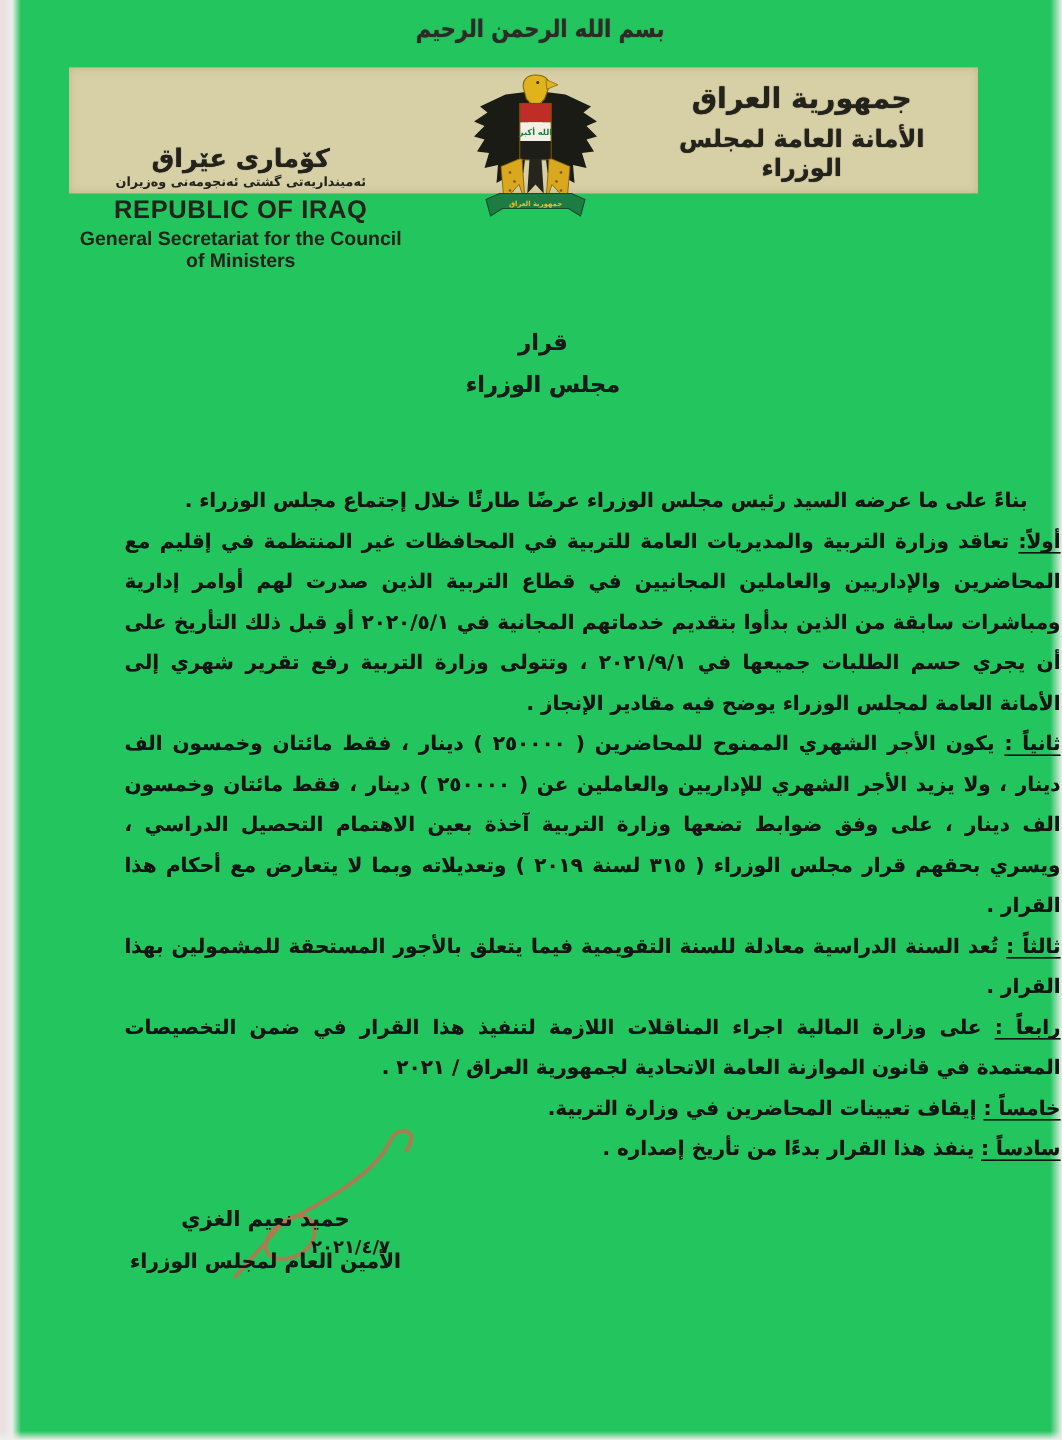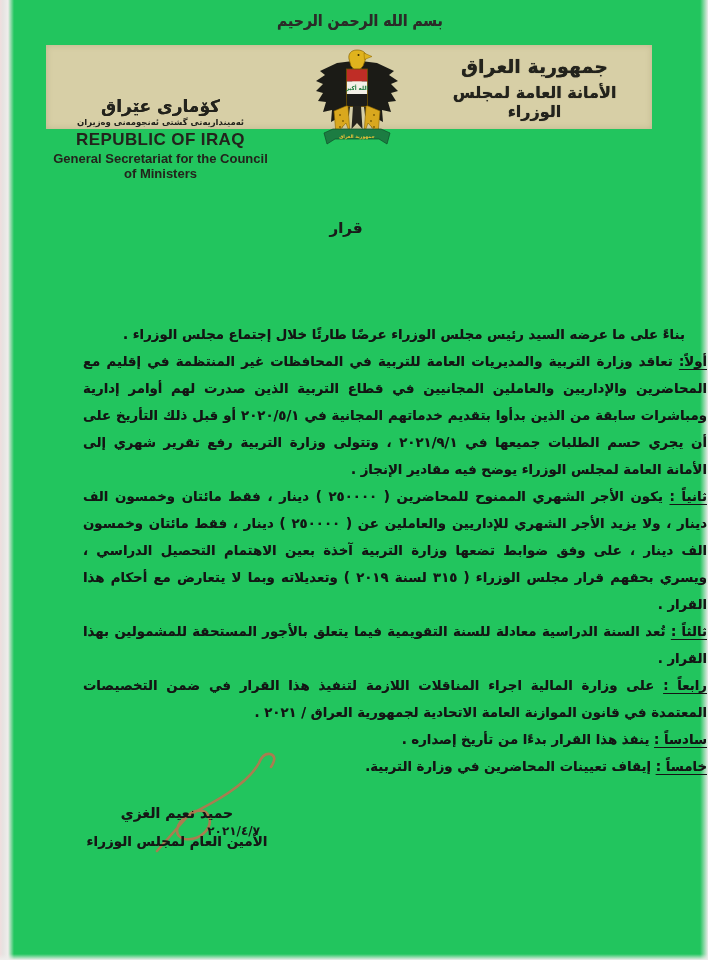--- a/index.html
+++ b/index.html
@@ -40,21 +40,21 @@
     position:absolute;left:2px;top:6px;width:225px;text-align:center;color:#23231c;margin-top:45px;
   }
   .hdr-left .k1{font-size:17px;font-weight:700;direction:rtl;text-shadow:0 0 .5px #23231c;}
   .hdr-left .k2{font-size:8.5px;font-weight:700;direction:rtl;margin-top:1px;}
   .hdr-left .e1{font-size:17px;font-weight:700;letter-spacing:.4px;margin-top:3px;font-family:"Liberation Sans",sans-serif;}
   .hdr-left .e2{font-size:13px;font-weight:700;margin-top:1px;font-family:"Liberation Sans",sans-serif;}
 
   .emblem{position:absolute;left:307px;top:48px;width:100px;height:100px;}
 
   
-  .title-block{position:absolute;left:44px;top:214px;width:604px;text-align:center;direction:rtl;}
+  .title-block{position:absolute;left:60px;top:214px;width:604px;text-align:center;direction:rtl;}
   .title-block .t{font-size:15px;font-weight:700;line-height:28px;color:#1a1a1a;text-shadow:0 0 .4px rgba(0,0,0,.5);}
   .decree-number{font-size:19px;font-weight:700;letter-spacing:1px;}
 
   
   .body-text{
     position:absolute;left:44px;top:321px;width:624px;
     direction:rtl;text-align:justify;
     font-size:13.3px;font-weight:700;line-height:27px;color:#141414;
     text-shadow:0 0 .4px rgba(0,0,0,.45);
     margin-left:39px;
@@ -121,30 +121,31 @@
       <circle cx="67" cy="66" r="0.9" fill="#7a5b07"></circle>
     <circle cx="64" cy="72" r="0.9" fill="#7a5b07"></circle>
       <circle cx="67" cy="78" r="0.9" fill="#7a5b07"></circle>
 
     <path d="M17,84 L26,80 L74,80 L83,84 L80,95 L72,90 L28,90 L20,95 Z" fill="#1c7c42" stroke="#0e4d28" stroke-width="0.7"></path>
     <text x="50" y="88.5" font-size="4.6" font-weight="bold" fill="#e8c13a" text-anchor="middle">جمهورية العراق</text>
   </svg>
 
   <div class="title-block">
     <div class="t">قرار</div>
+    <div class="t">مجلس الوزراء</div>
   </div>
 
   <div class="body-text">
     <p class="preamble-line">بناءً على ما عرضه السيد رئيس مجلس الوزراء عرضًا طارئًا خلال إجتماع مجلس الوزراء .</p>
     <p><span class="clause-label">أولاً:</span> <span>تعاقد وزارة التربية والمديريات العامة للتربية في المحافظات غير المنتظمة في إقليم مع المحاضرين والإداريين والعاملين المجانيين في قطاع التربية الذين صدرت لهم أوامر إدارية ومباشرات سابقة من الذين بدأوا بتقديم خدماتهم المجانية في ٢٠٢٠/٥/١ أو قبل ذلك التأريخ على أن يجري حسم الطلبات جميعها في ٢٠٢١/٩/١ ، وتتولى وزارة التربية رفع تقرير شهري إلى الأمانة العامة لمجلس الوزراء يوضح فيه مقادير الإنجاز .</span></p>
     <p><span class="clause-label">ثانياً :</span> <span>يكون الأجر الشهري الممنوح للمحاضرين ( ٢٥٠٠٠٠ ) دينار ، فقط مائتان وخمسون الف دينار ، ولا يزيد الأجر الشهري للإداريين والعاملين عن ( ٢٥٠٠٠٠ ) دينار ، فقط مائتان وخمسون الف دينار ، على وفق ضوابط تضعها وزارة التربية آخذة بعين الاهتمام التحصيل الدراسي ، ويسري بحقهم قرار مجلس الوزراء ( ٣١٥ لسنة ٢٠١٩ ) وتعديلاته وبما لا يتعارض مع أحكام هذا القرار .</span></p>
     <p><span class="clause-label">ثالثاً :</span> <span>تُعد السنة الدراسية معادلة للسنة التقويمية فيما يتعلق بالأجور المستحقة للمشمولين بهذا القرار .</span></p>
     <p><span class="clause-label">رابعاً :</span> <span>على وزارة المالية اجراء المناقلات اللازمة لتنفيذ هذا القرار في ضمن التخصيصات المعتمدة في قانون الموازنة العامة الاتحادية لجمهورية العراق / ٢٠٢١ .</span></p>
+    <p><span class="clause-label">خامساً :</span> <span>إيقاف تعيينات المحاضرين في وزارة التربية.</span></p>
     <p><span class="clause-label">سادساً :</span> <span>ينفذ هذا القرار بدءًا من تأريخ إصداره .</span></p>
-    <p><span class="clause-label">خامساً :</span> <span>إيقاف تعيينات المحاضرين في وزارة التربية.</span></p>
   </div>
 
   <svg class="sig-scribble" viewBox="0 0 200 110" aria-hidden="true">
     <path d="M176,22 q 7,-11 -1,-13 q -7,-1 -11,9 C 152,40 118,58 94,70 C 80,78 78,92 90,94 C 104,96 118,84 114,72 C 111,63 98,64 92,72 L 62,106" fill="none" stroke="#aa7c50" stroke-width="2.6" stroke-linecap="round" stroke-linejoin="round"></path>
   </svg>
   <div class="sig-name">حميد نعيم الغزي</div>
   <div class="sig-title">الأمين العام لمجلس الوزراء</div>
   <div class="sig-date">٢٠٢١/٤/٧</div>
 </div>
 

